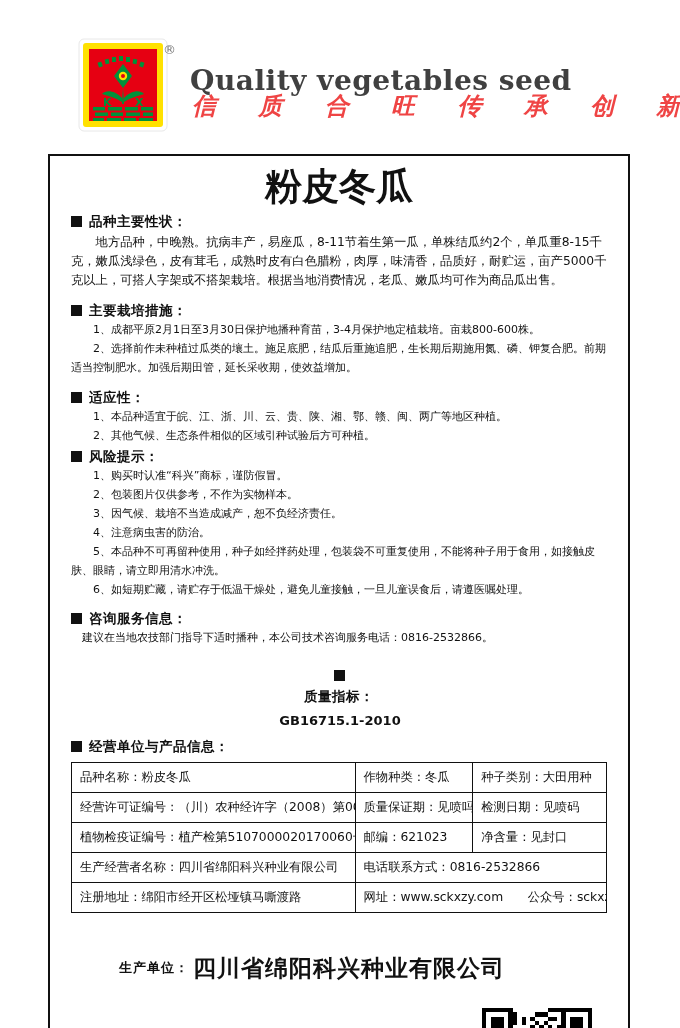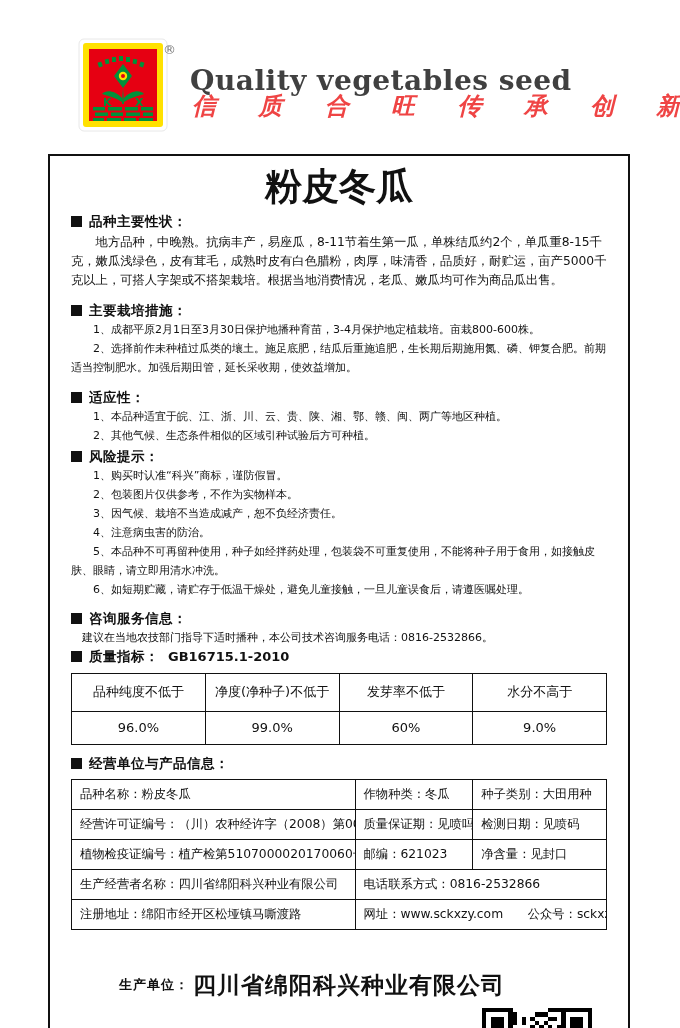--- a/index.html
+++ b/index.html
@@ -153,41 +153,25 @@
   <p class="list-p">4、注意病虫害的防治。</p>
   <p class="list-p">5、本品种不可再留种使用，种子如经拌药处理，包装袋不可重复使用，不能将种子用于食用，如接触皮肤、眼睛，请立即用清水冲洗。</p>
   <p class="list-p">6、如短期贮藏，请贮存于低温干燥处，避免儿童接触，一旦儿童误食后，请遵医嘱处理。</p>
 
   <div class="sec-head" style="margin-top:11px;">
     <span class="bullet"></span>
     <b>咨询服务信息：</b>
   </div>
   <p class="list-p" style="text-indent:1em;">建议在当地农技部门指导下适时播种，本公司技术咨询服务电话：0816-2532866。</p>
 
-  <div class="sec-head" style="margin-top:1px;">
+  <div class="sec-head" style="margin-top:23px;flex-direction:column;">
     <span class="bullet"></span>
     <b>质量指标：</b>
     <span class="std">GB16715.1-2010</span>
   </div>
-  <table class="qtable">
-    <tbody>
-        <tr class="qh">
-      <td>品种纯度不低于</td>
-      <td>净度(净种子)不低于</td>
-      <td>发芽率不低于</td>
-      <td>水分不高于</td>
-    </tr>
-    <tr class="qv">
-      <td>96.0%</td>
-      <td>99.0%</td>
-      <td>60%</td>
-      <td>9.0%</td>
-    </tr>
-  </tbody>
-    </table>
 
   <div class="sec-head" style="margin-top:10px;">
     <span class="bullet"></span>
     <b>经营单位与产品信息：</b>
   </div>
   <table class="ptable">
     <colgroup>
         <col class="c1">
         <col class="c2">
         <col class="c3">

